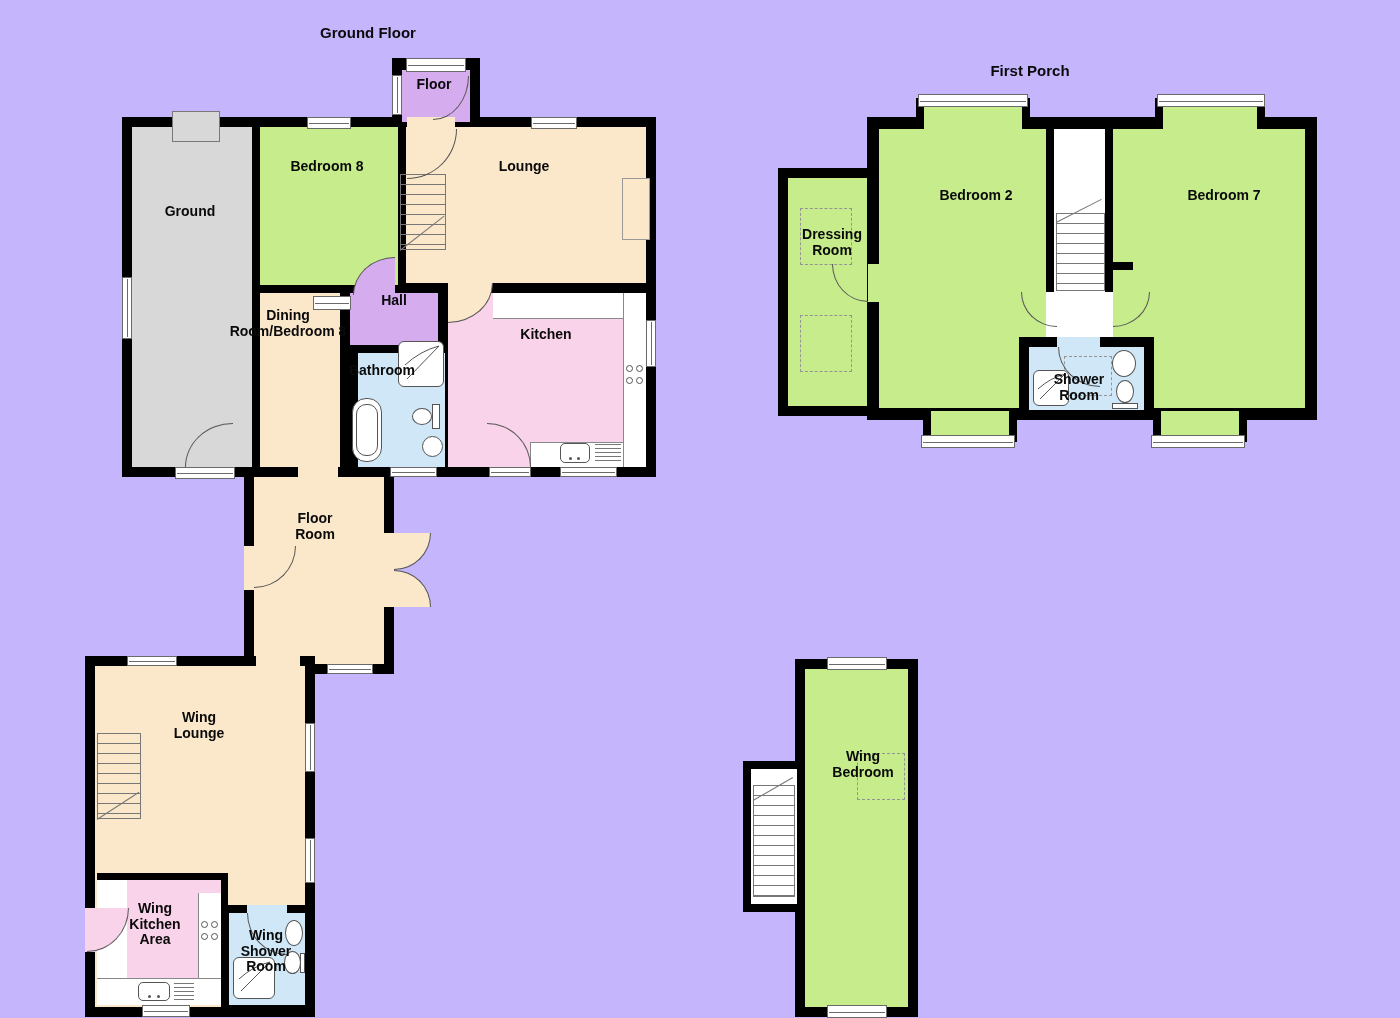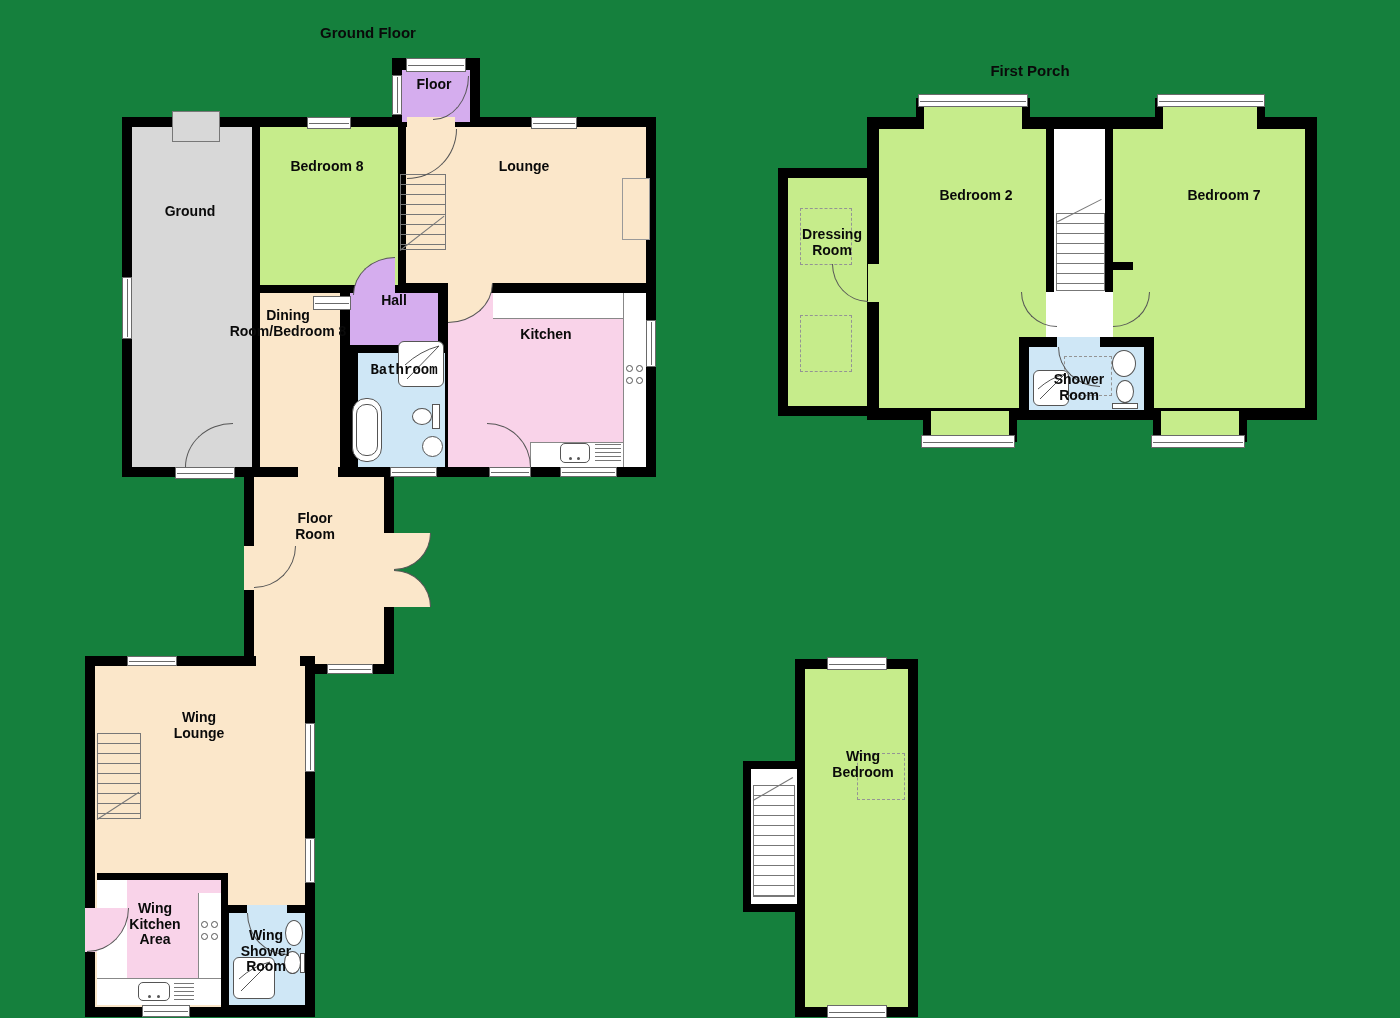--- a/index.html
+++ b/index.html
@@ -1,16 +1,16 @@
 <!DOCTYPE html>
 <html style="--green: #c6ec8b; --cream: #fbe7ca; --pink: #f9d3e9; --purple: #d5adee; --blue: #cfe7f6; --gray: #d8d8d8; --wall: #000000;"><head>
 <meta charset="utf-8">
 <style>
   html,body{margin:0;padding:0;background:#fff;}
-  #plan{position:relative;width:1400px;height:1018px;background:#15803d;overflow:hidden;
+  #plan{position:relative;width:1400px;height:1018px;background:#c4b5fd;overflow:hidden;
         font-family:"Liberation Sans",sans-serif;}
   .abs{position:absolute;}
   .base{position:absolute;background:var(--wall,#000);}
   .room{position:absolute;}
   .f-green{background:var(--green,#c6ec8b);}
   .f-cream{background:var(--cream,#fbe7ca);}
   .f-pink{background:var(--pink,#f9d3e9);}
   .f-purple{background:var(--purple,#d5adee);}
   .f-blue{background:var(--blue,#cfe7f6);}
   .f-gray{background:var(--gray,#d8d8d8);}
@@ -228,21 +228,21 @@
   <div class="lbl title" style="left:368px;top:33px;">Ground Floor</div>
   <div class="lbl title" style="left:1030px;top:71px;">First Porch</div>
 
   <div class="lbl" style="left:434px;top:85px;">Floor</div>
   <div class="lbl" style="left:190px;top:212px;">Ground</div>
   <div class="lbl" style="left:327px;top:167px;">Bedroom 8</div>
   <div class="lbl" style="left:524px;top:167px;">Lounge</div>
   <div class="lbl" style="left:394px;top:301px;">Hall</div>
   <div class="lbl" style="left:288px;top:324px;">Dining
 Room/Bedroom 8</div>
-  <div class="lbl" style="left:404px;top:371px;font-family:Liberation Mono, monospace;">Bathroom</div>
+  <div class="lbl" style="left:382px;top:371px;">Bathroom</div>
   <div class="lbl" style="left:546px;top:335px;">Kitchen</div>
   <div class="lbl" style="left:315px;top:527px;">Floor
 Room</div>
   <div class="lbl" style="left:199px;top:726px;">Wing
 Lounge</div>
   <div class="lbl" style="left:155px;top:925px;">Wing
 Kitchen
 Area</div>
   <div class="lbl" style="left:266px;top:952px;">Wing
 Shower

